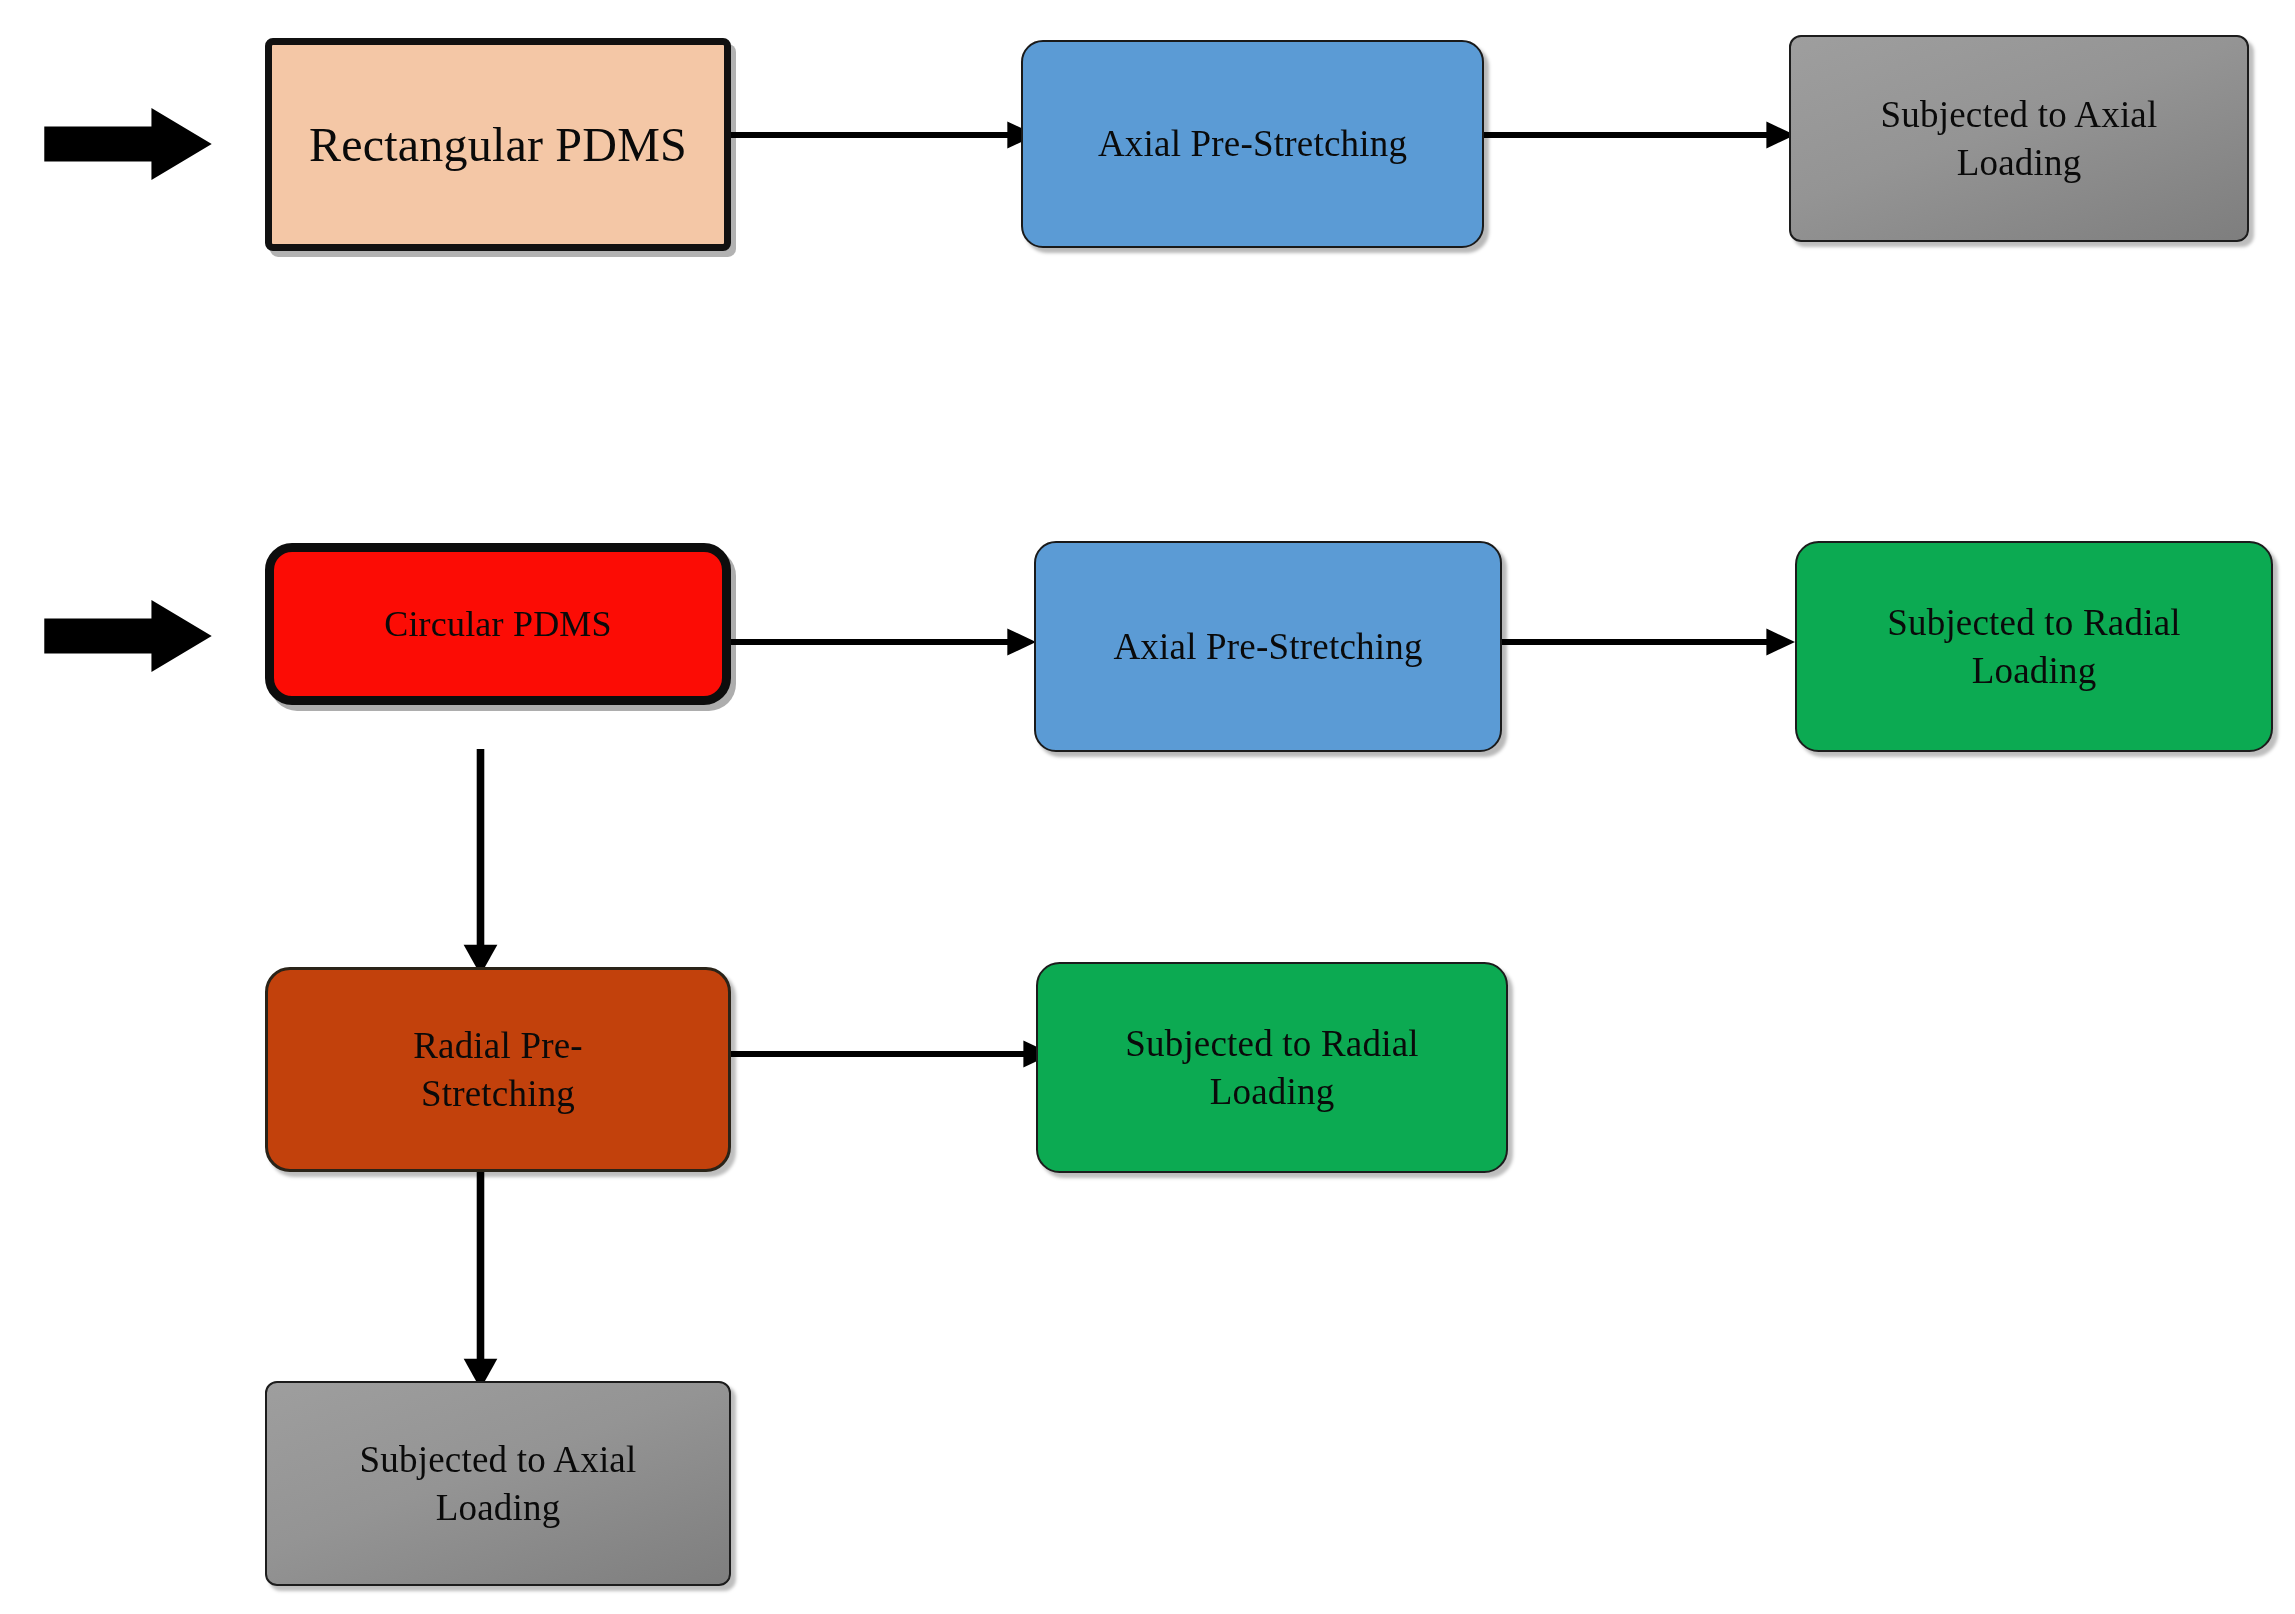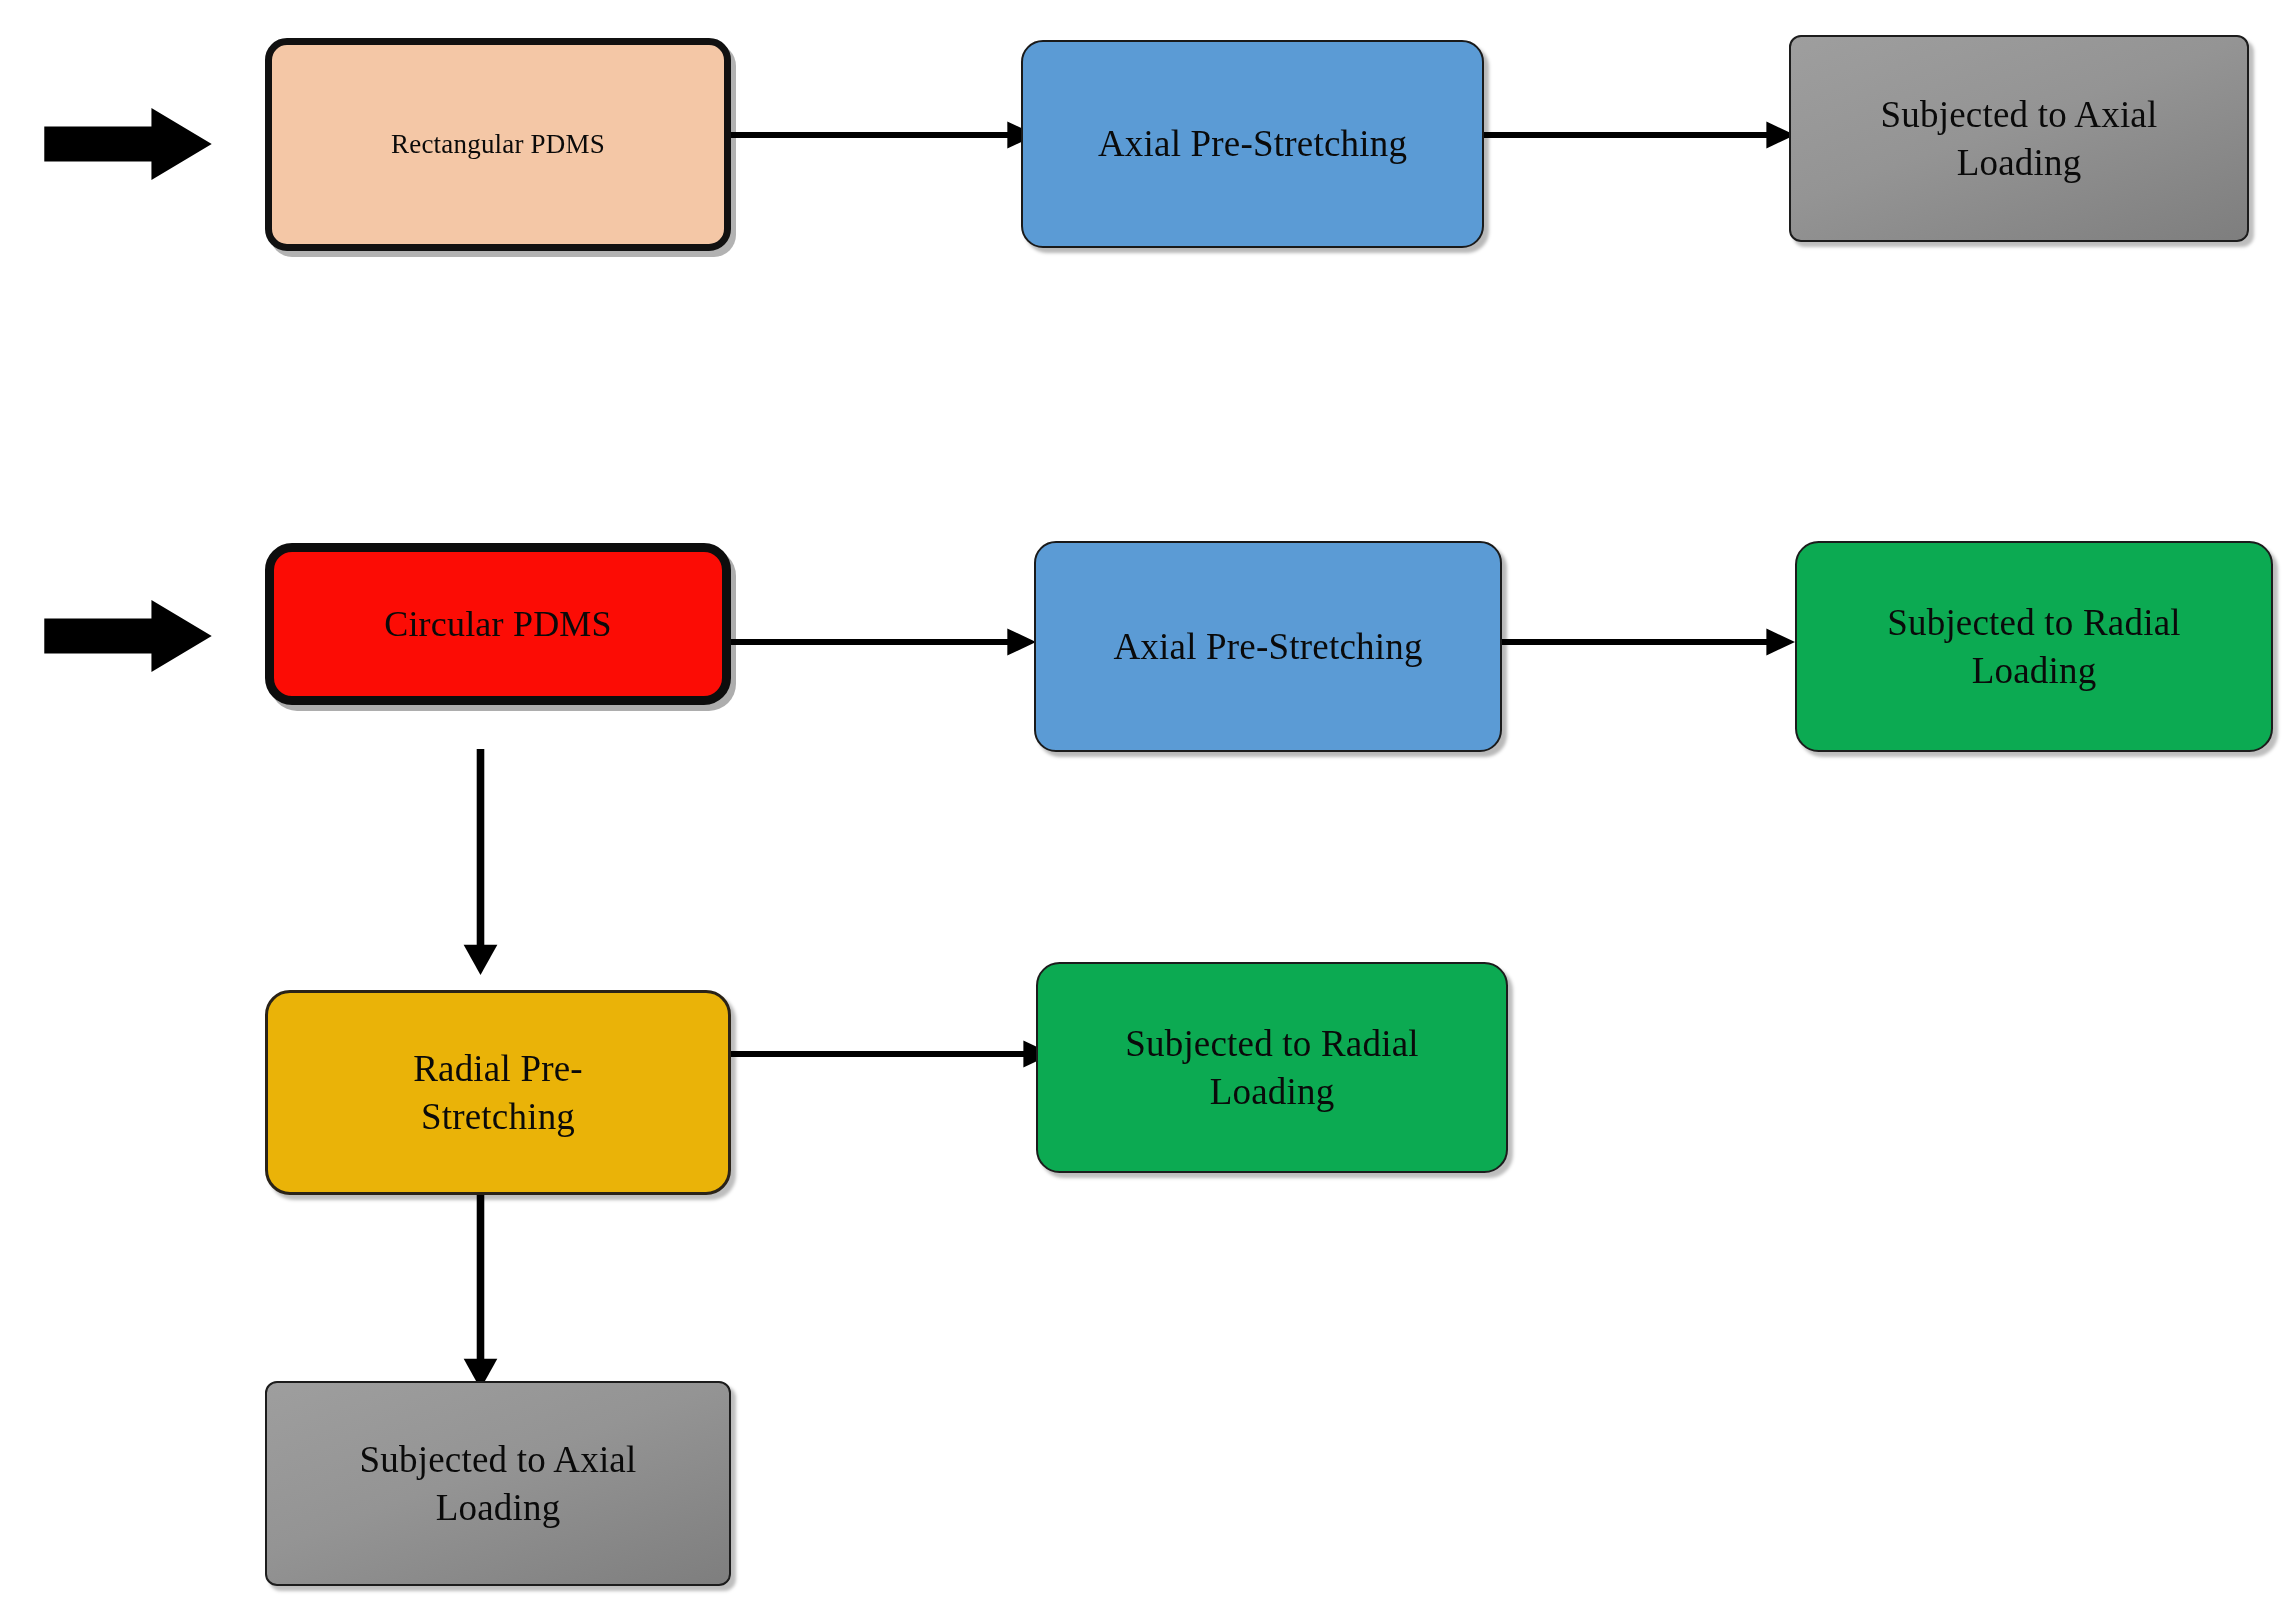--- a/index.html
+++ b/index.html
@@ -28,23 +28,23 @@
   }
   .node .lbl {
     display: block;
     padding: 0 15px;
     white-space: pre-line;
   }
   
   .n-peach {
     background: #f4c7a6;
     border: 7.6px solid #111111;
-    border-radius: 22px;
+    border-radius: 8px;
     box-shadow: 5px 5.9px 0 rgba(0,0,0,0.30);
-    font-size: 27px;
+    font-size: 48px;
   }
   .n-red {
     background: #fc0c05;
     border: 9.3px solid #0d0d0d;
     border-radius: 27px;
     box-shadow: 5px 5.9px 0 rgba(0,0,0,0.32);
     font-size: 36px;
   }
   .n-blue {
     background: #5b9bd5;
@@ -62,26 +62,25 @@
     font-size: 37px;
   }
   .n-green {
     background: #0caa52;
     border: 2.5px solid #1c1c1c;
     border-radius: 23.6px;
     box-shadow: 4.2px 5px 3.4px rgba(0,0,0,0.26);
     font-size: 37px;
   }
   .n-yellow {
-    background: #eab308;
+    background: #c2410c;
     border: 3.4px solid #2a2318;
     border-radius: 25px;
     box-shadow: 4.2px 5px 3.4px rgba(0,0,0,0.26);
     font-size: 37px;
-    margin-top: 23px;
   }
   
   .conn {
     position: absolute;
     pointer-events: none;
   }
   .conn svg { display: block; overflow: visible; }
   .blockarrow { position: absolute; }
   .blockarrow svg { display: block; }
 </style>

